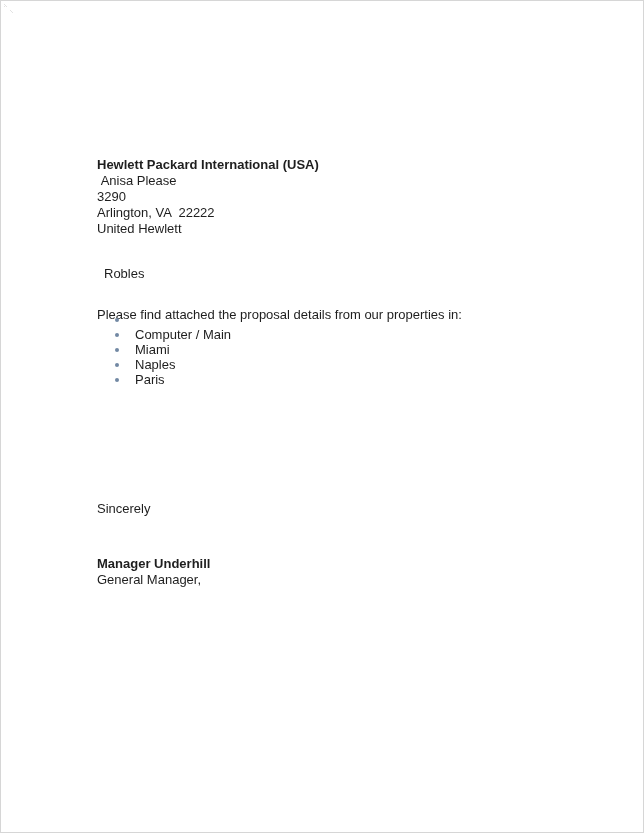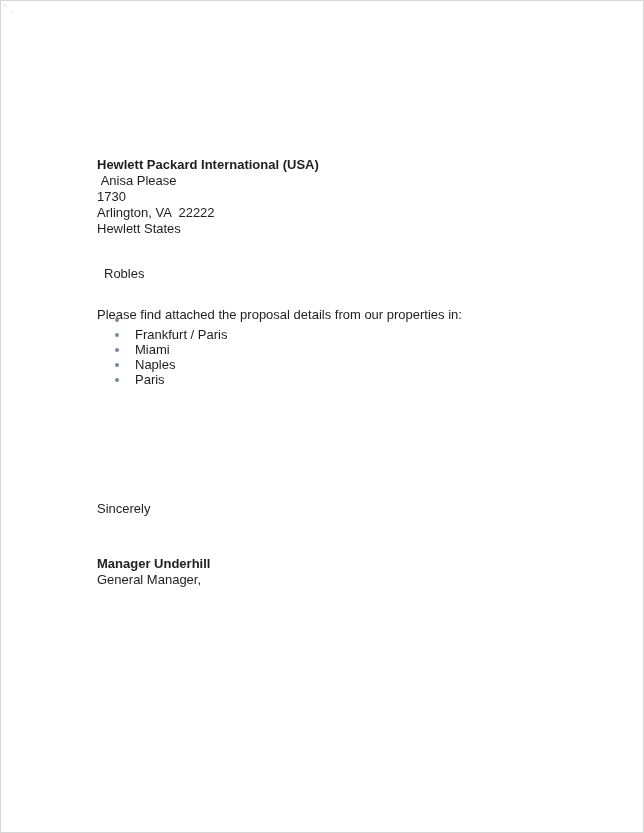--- a/index.html
+++ b/index.html
@@ -90,37 +90,37 @@
 
 <div class="page">
 
   <svg class="corner-artifact" viewBox="0 0 12 12" xmlns="http://www.w3.org/2000/svg">
     <path d="M1 1 L4 4 M7 7 L10 10 M1 4 L3 2" stroke="#dcdcdc" stroke-width="1" fill="none"></path>
   </svg>
 
   <div class="recipient">
     <div class="line bold">Hewlett Packard International (USA)</div>
     <div class="line"> Anisa Please</div>
-    <div class="line">1730</div>
+    <div class="line">3290</div>
     <div class="line">Arlington, VA  22222</div>
-    <div class="line">Hewlett States</div>
+    <div class="line">United Hewlett</div>
   </div>
 
   <div class="salutation line">Robles</div>
 
   <div class="intro para">Please find attached the proposal details from our properties in:</div>
 
   <ul class="bullets">
     <li class="bullet-row">
       <span class="dot"></span>
       <span></span>
     </li>
     <li class="bullet-row">
       <span class="dot"></span>
-      <span>Frankfurt / Paris</span>
+      <span>Computer / Main</span>
     </li>
     <li class="bullet-row">
       <span class="dot"></span>
       <span>Miami</span>
     </li>
     <li class="bullet-row">
       <span class="dot"></span>
       <span>Naples</span>
     </li>
     <li class="bullet-row">

